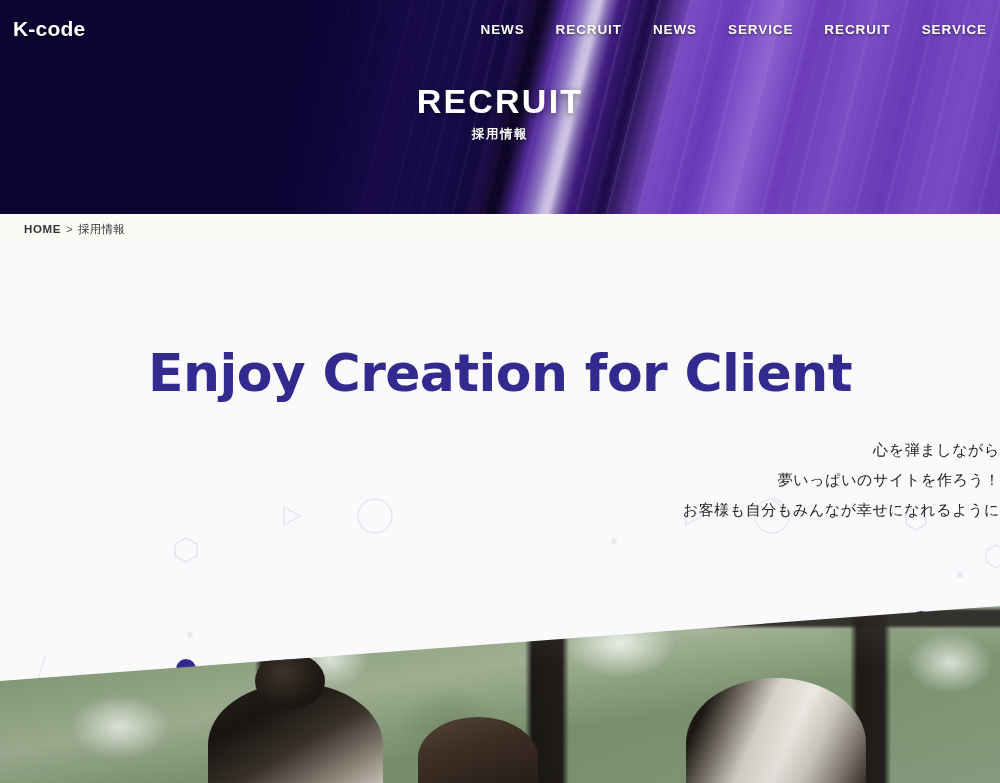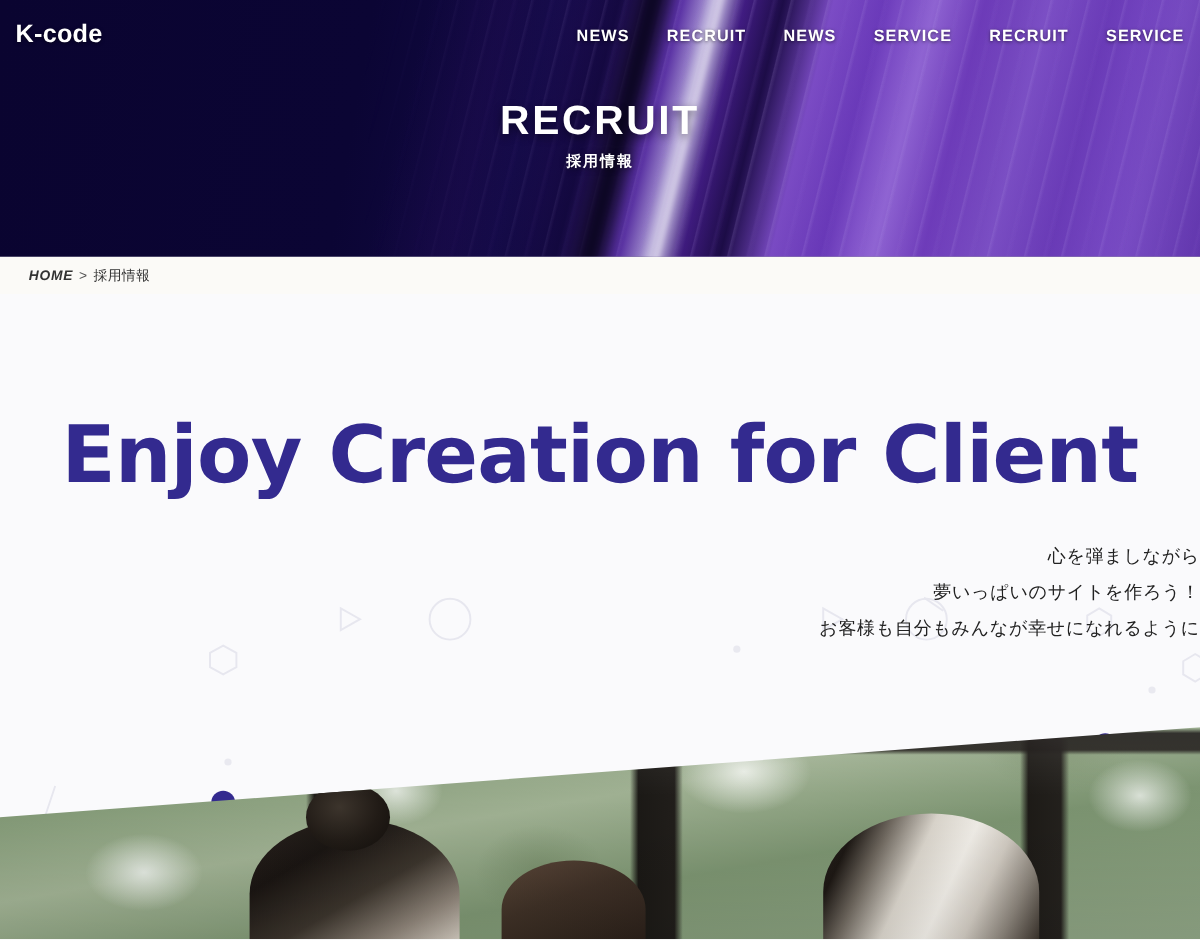--- a/index.html
+++ b/index.html
@@ -177,21 +177,21 @@
     display: flex;
     align-items: center;
   }
   .breadcrumb {
     padding-left: 24px;
     font-size: 11.5px;
     color: #333333;
     letter-spacing: 0.3px;
     white-space: nowrap;
   }
-  .crumb-link { color: #333333; cursor: pointer; font-weight: 700; letter-spacing: 0.6px; font-style: italic; }
+  .crumb-link { color: #333333; cursor: pointer; font-weight: 700; letter-spacing: 0.6px; }
   .crumb-sep { margin: 0 5px; color: #555; }
   .crumb-current { color: #333333; }
 
   
   .main-section {
     position: relative;
     width: 1000px;
     height: 538px;
     background: #fafafc;
     overflow: hidden;
@@ -204,21 +204,21 @@
   .pattern-layer svg { display: block; width: 100%; height: 100%; }
 
   .content {
     position: relative;
     z-index: 3;
     text-align: center;
     padding-top: 102px;
   }
   .headline {
     margin: 0;
-    font-size: 66px;
+    font-size: 52px;
     line-height: 1.0;
     font-weight: 800;
     letter-spacing: -0.6px;
     color: #332a8f;
     font-family: "DejaVu Sans", "Liberation Sans", sans-serif;
   }
   .headline-jp {
     margin-top: 22px;
     font-size: 31px;
     font-weight: 500;

